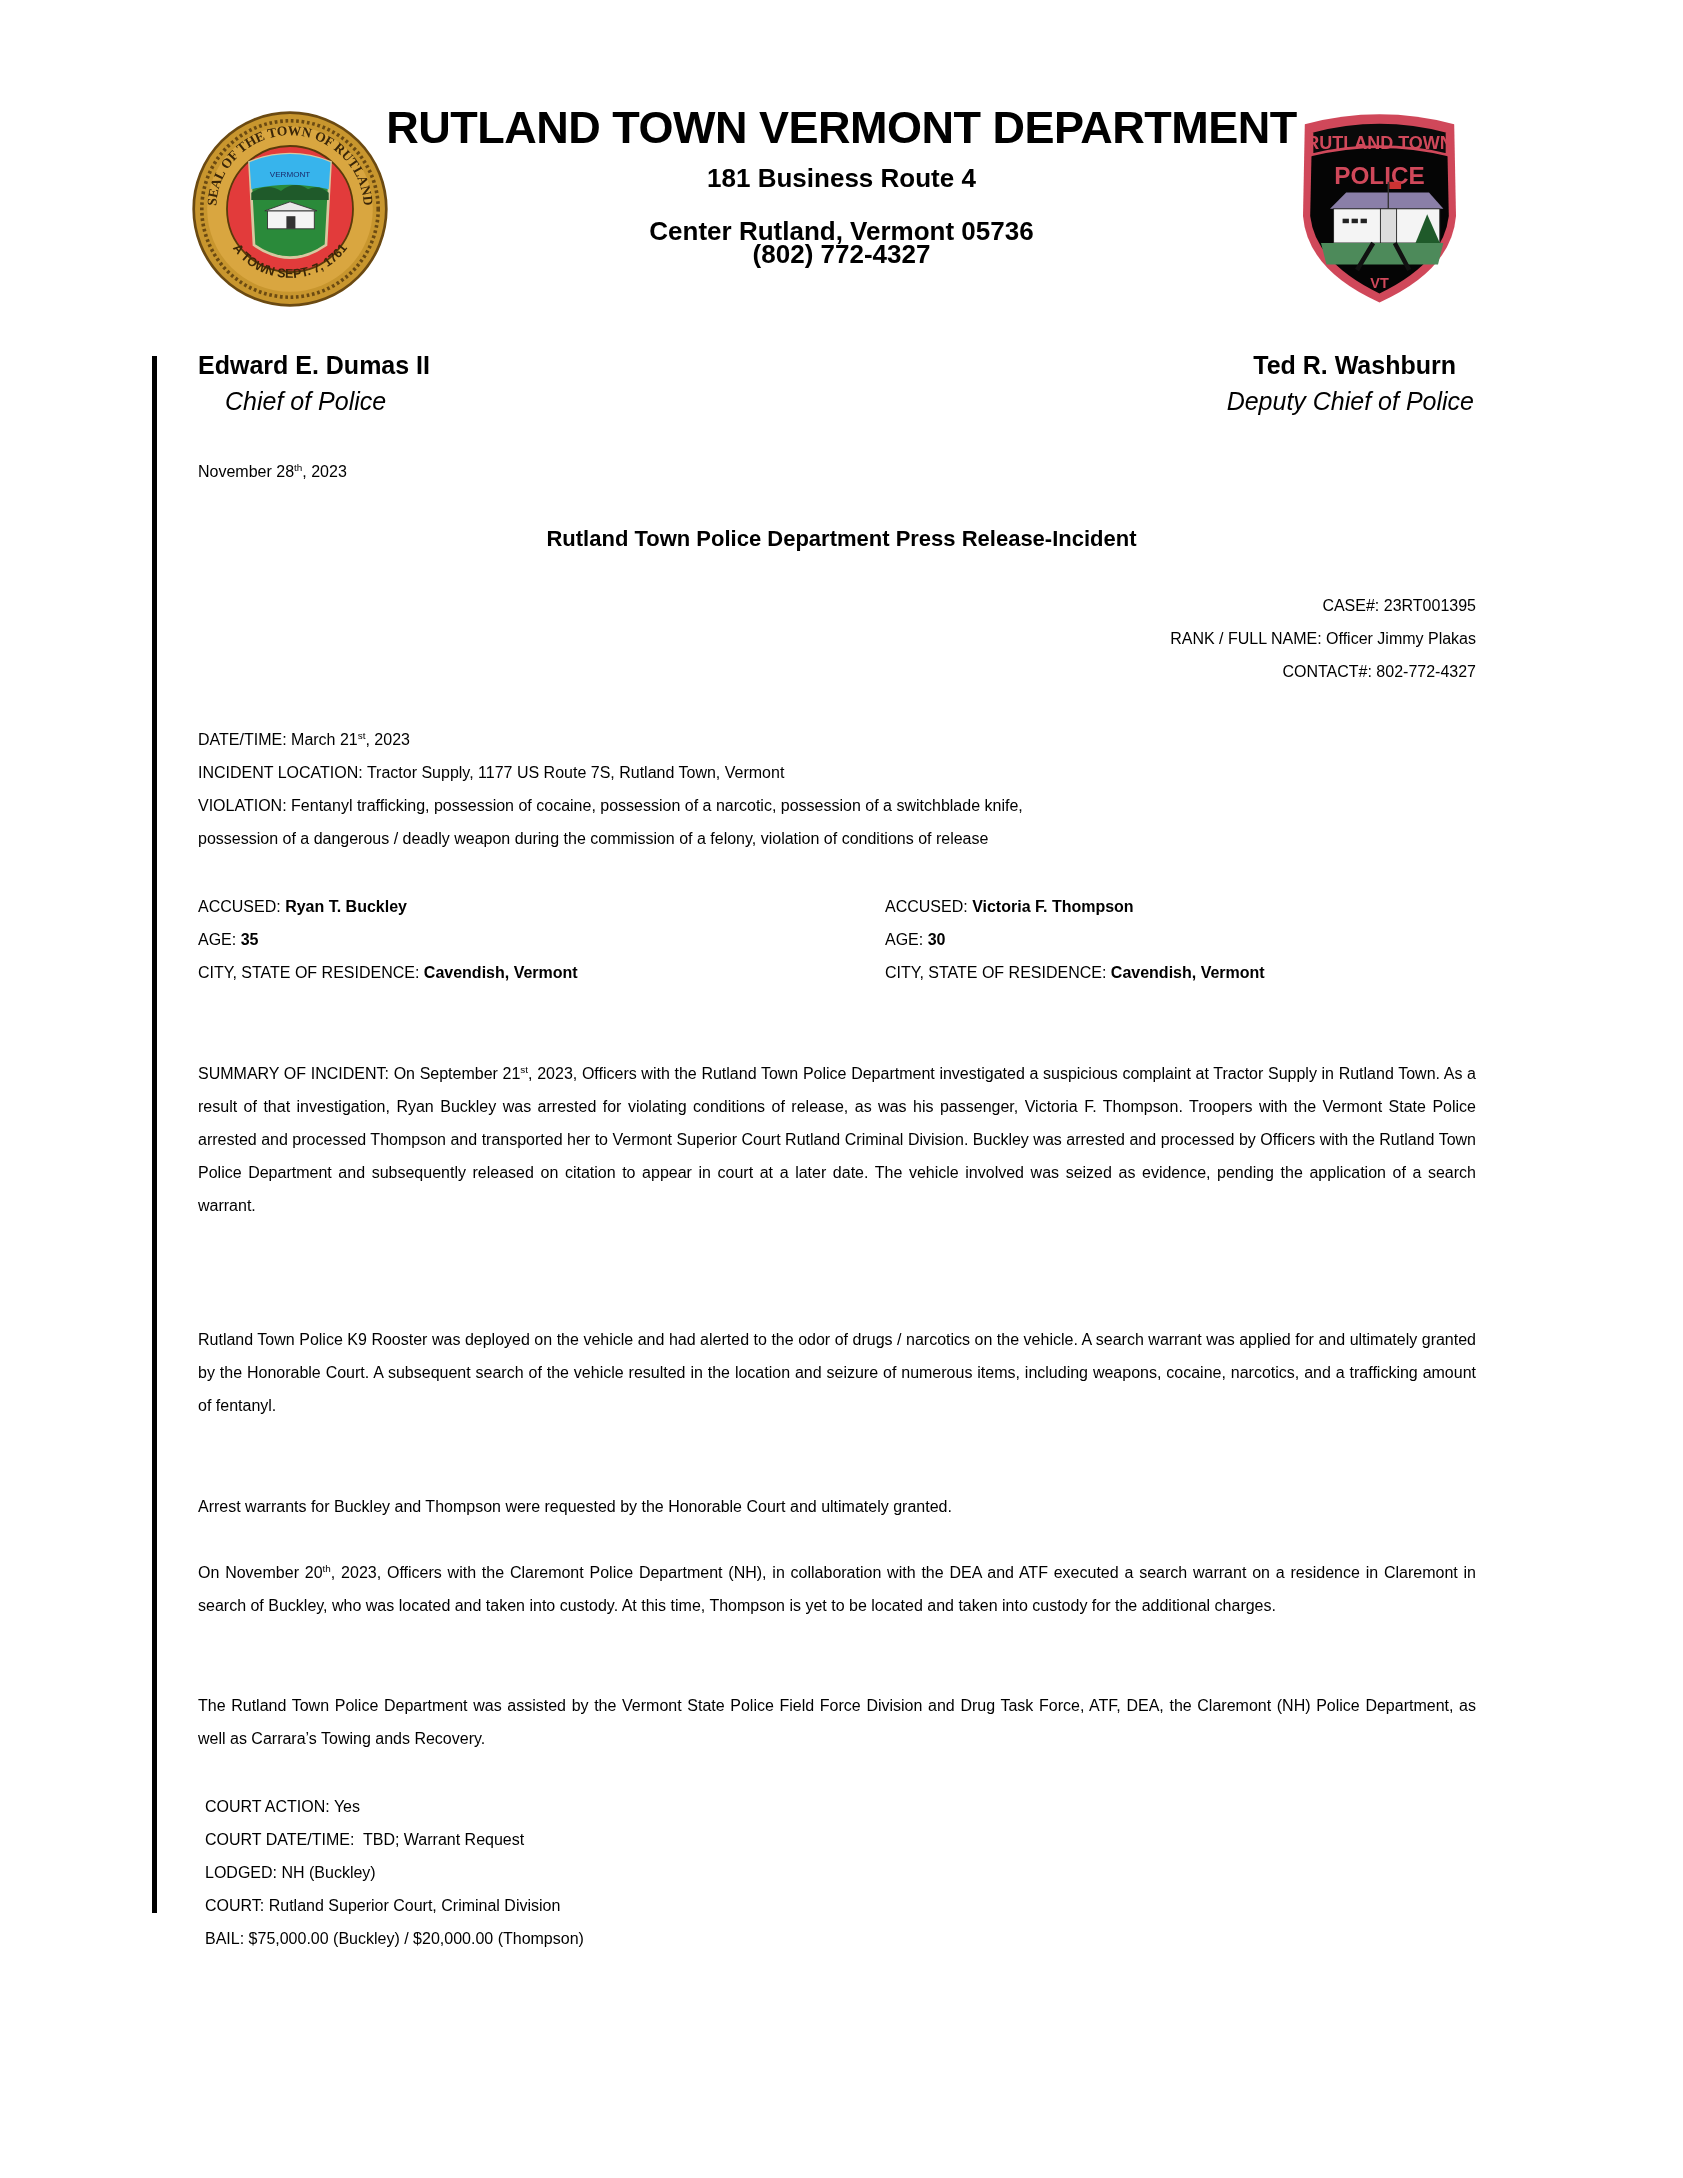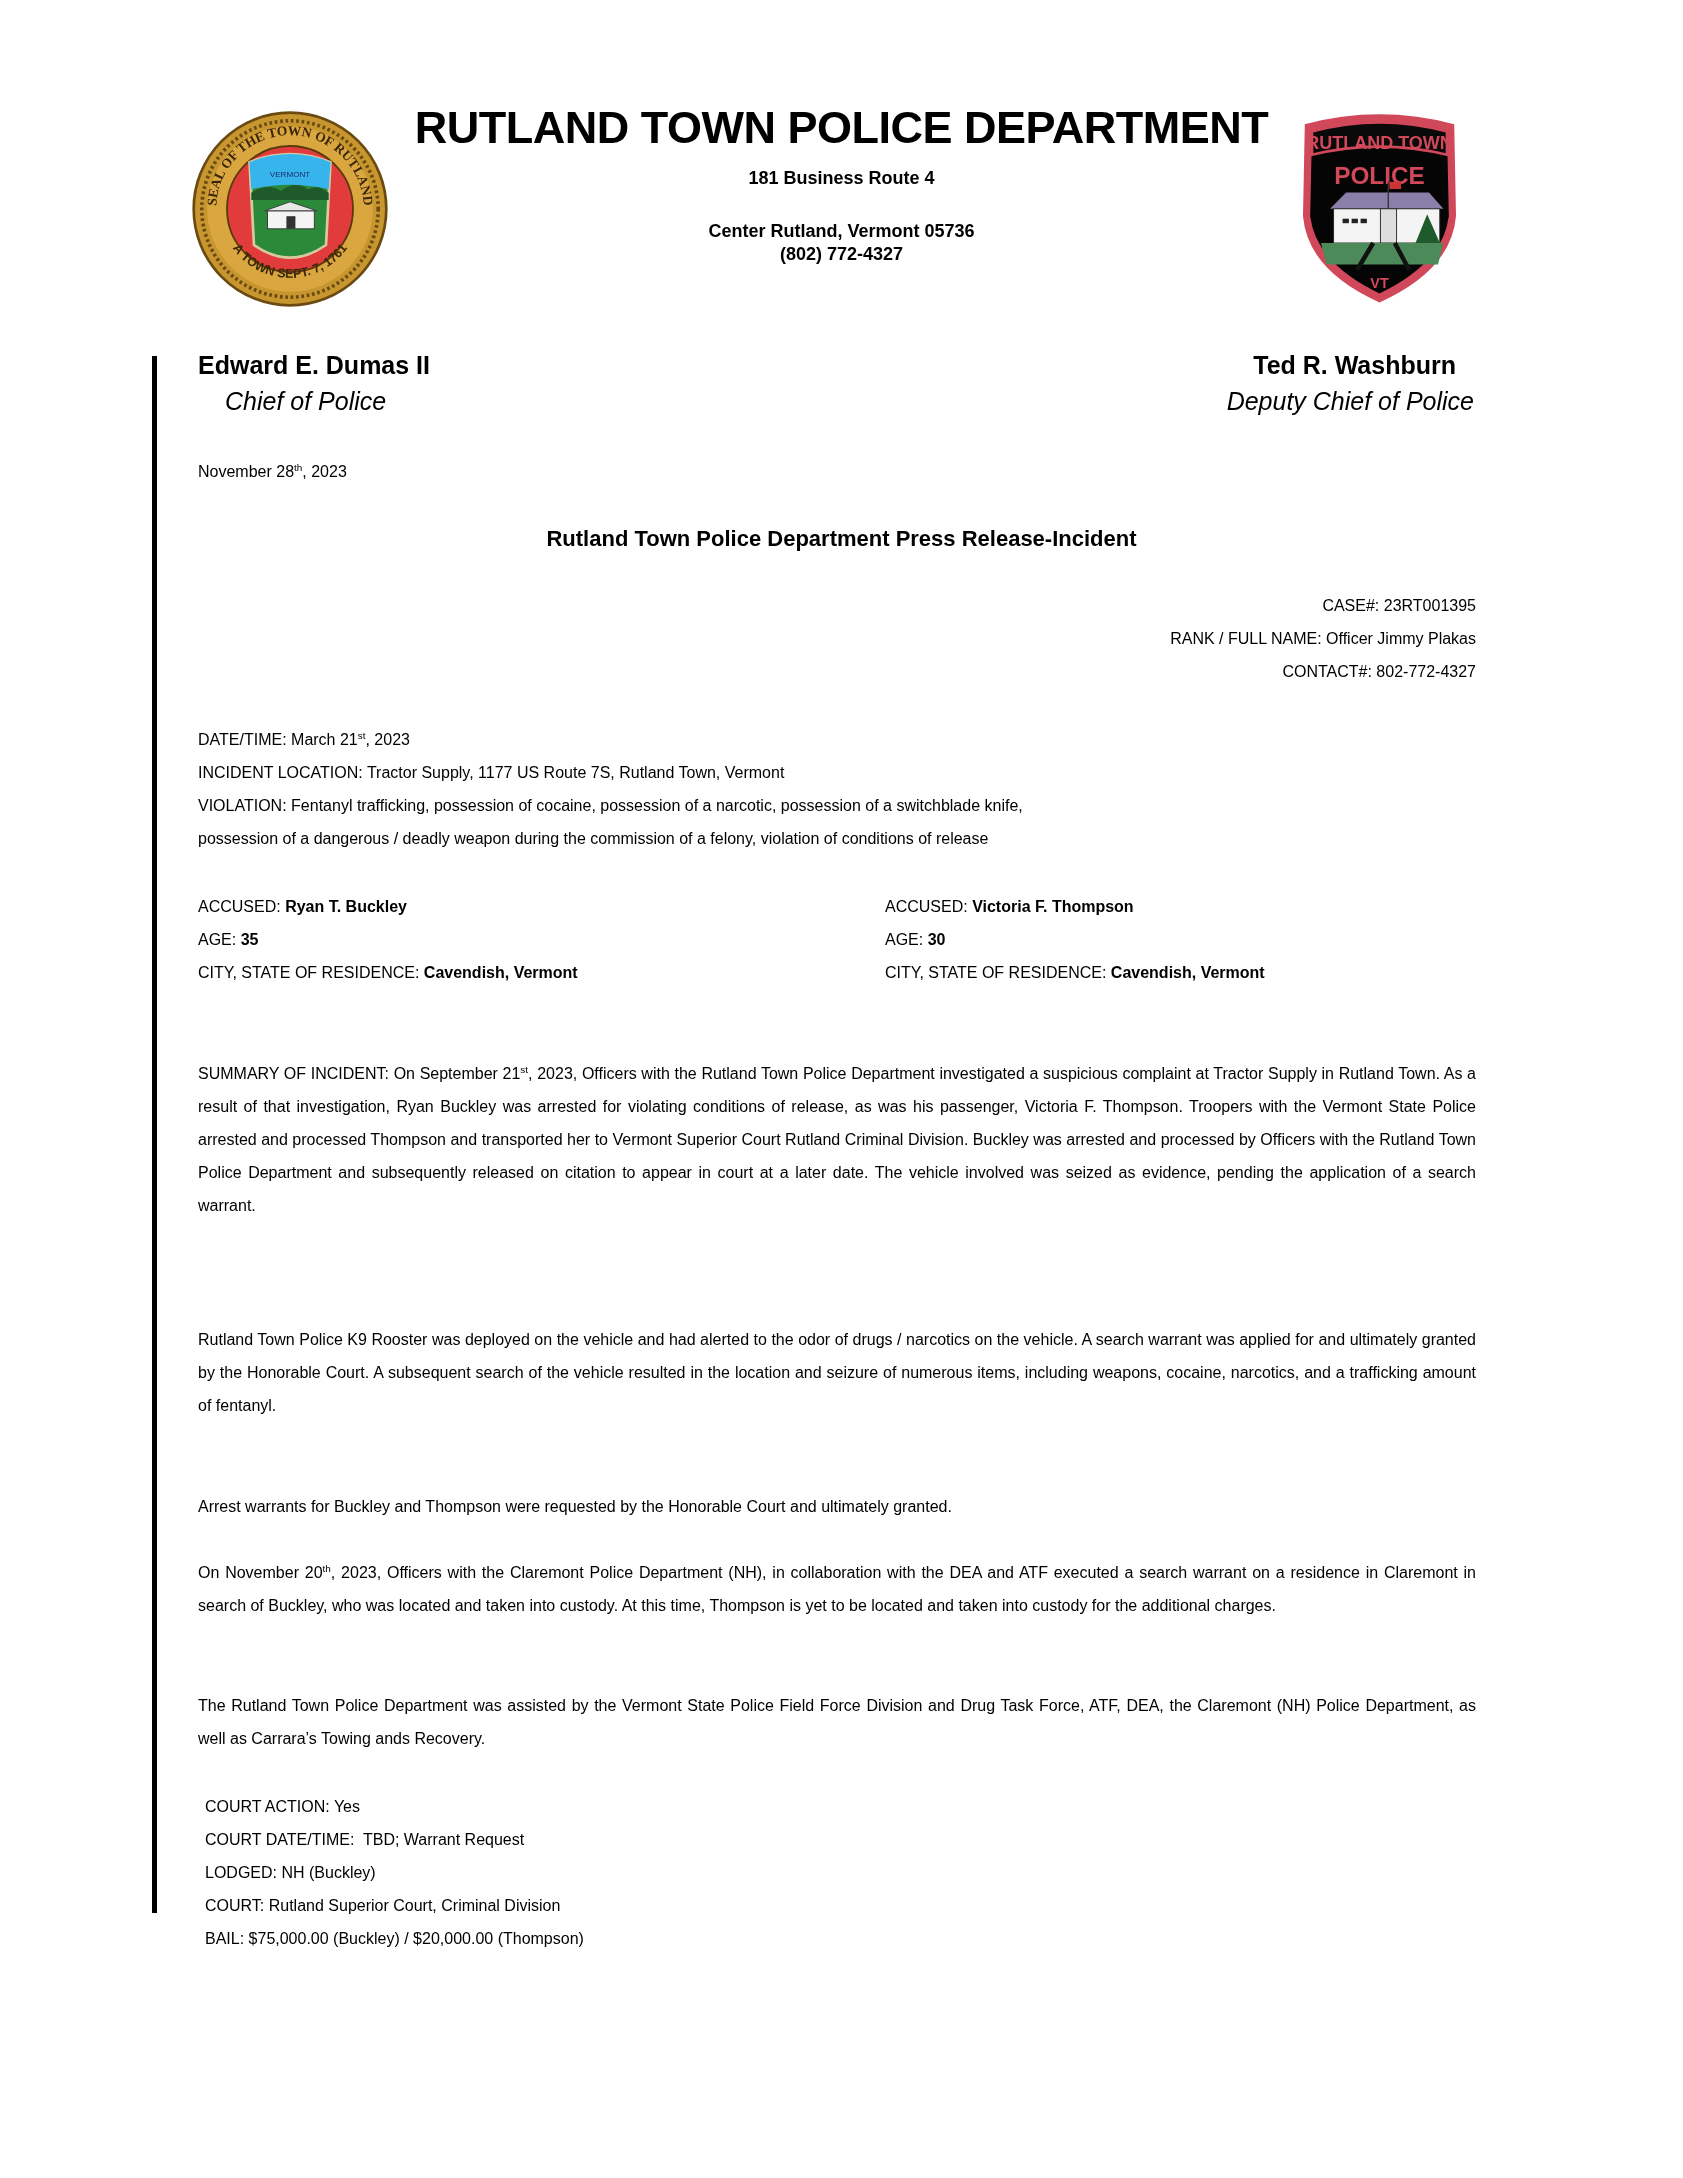--- a/index.html
+++ b/index.html
@@ -5,21 +5,21 @@
   html, body { margin: 0; padding: 0; background: #ffffff; }
   body { width: 1683px; height: 2178px; position: relative; overflow: hidden;
          font-family: "Liberation Sans", "DejaVu Sans", sans-serif; color: #000; }
   .abs { position: absolute; }
 
   
   .seal { left: 191px; top: 110px; width: 198px; height: 198px; }
   .patch { left: 1294px; top: 108px; width: 171px; height: 198px; }
   .dept-title { left: 0; width: 1683px; top: 101px; text-align: center;
                 font-size: 45px; font-weight: bold; letter-spacing: -0.5px; line-height: 54px; }
-  .addr { left: 0; width: 1683px; text-align: center; font-size: 18px; font-weight: bold; line-height: 36px; }
+  .addr { left: 0; width: 1683px; text-align: center; font-size: 26px; font-weight: bold; line-height: 36px; }
   .addr1 { top: 160px; } .addr2 { top: 198px; margin-top: 15px; } .addr3 { top: 236px; }
 
   
   .leftbar { left: 152px; top: 356px; width: 4.5px; height: 1557px; background: #000; }
 
   .name-bold { font-weight: bold; font-size: 25px; line-height: 34px; }
   .title-it { font-style: italic; font-size: 25px; line-height: 34px; }
 
   .chief-name { left: 198px; top: 348px; }
   .chief-title { left: 225px; top: 384px; }
@@ -74,21 +74,21 @@
     </defs>
     <text font-size="15" font-weight="bold" fill="#3a2608" font-family="Liberation Serif, serif">
       <textPath href="#sealTop" startOffset="50%" text-anchor="middle">SEAL OF THE TOWN OF RUTLAND</textPath>
     </text>
     <text font-size="14" font-weight="bold" fill="#3a2608" font-family="Liberation Sans, sans-serif">
       <textPath href="#sealBot" startOffset="50%" text-anchor="middle">A TOWN SEPT. 7, 1761</textPath>
     </text>
   </svg>
 </div>
 
-<div class="abs dept-title">RUTLAND TOWN POLICE DEPARTMENT</div>
+<div class="abs dept-title">RUTLAND TOWN VERMONT DEPARTMENT</div>
 <div class="abs addr addr1">181 Business Route 4</div>
 <div class="abs addr addr2">Center Rutland, Vermont 05736</div>
 <div class="abs addr addr3">(802) 772-4327</div>
 
 <div class="abs patch">
   <svg width="171" height="198" viewBox="0 0 190 220">
     <path d="M12 18 Q95 -4 178 18 L180 120 Q175 180 95 216 Q15 180 10 120 Z" fill="#d0485a"></path>
     <path d="M20 26 Q95 6 170 26 L172 120 Q166 172 95 206 Q24 172 18 120 Z" fill="#050505"></path>
     <path d="M20 26 Q95 6 170 26 L170 52 Q95 34 20 52 Z" fill="#0a0a0a" stroke="#d0485a" stroke-width="3"></path>
     <text x="95" y="46" font-size="20" font-weight="bold" text-anchor="middle" fill="#d0485a" font-family="Liberation Sans, sans-serif">RUTLAND TOWN</text>

